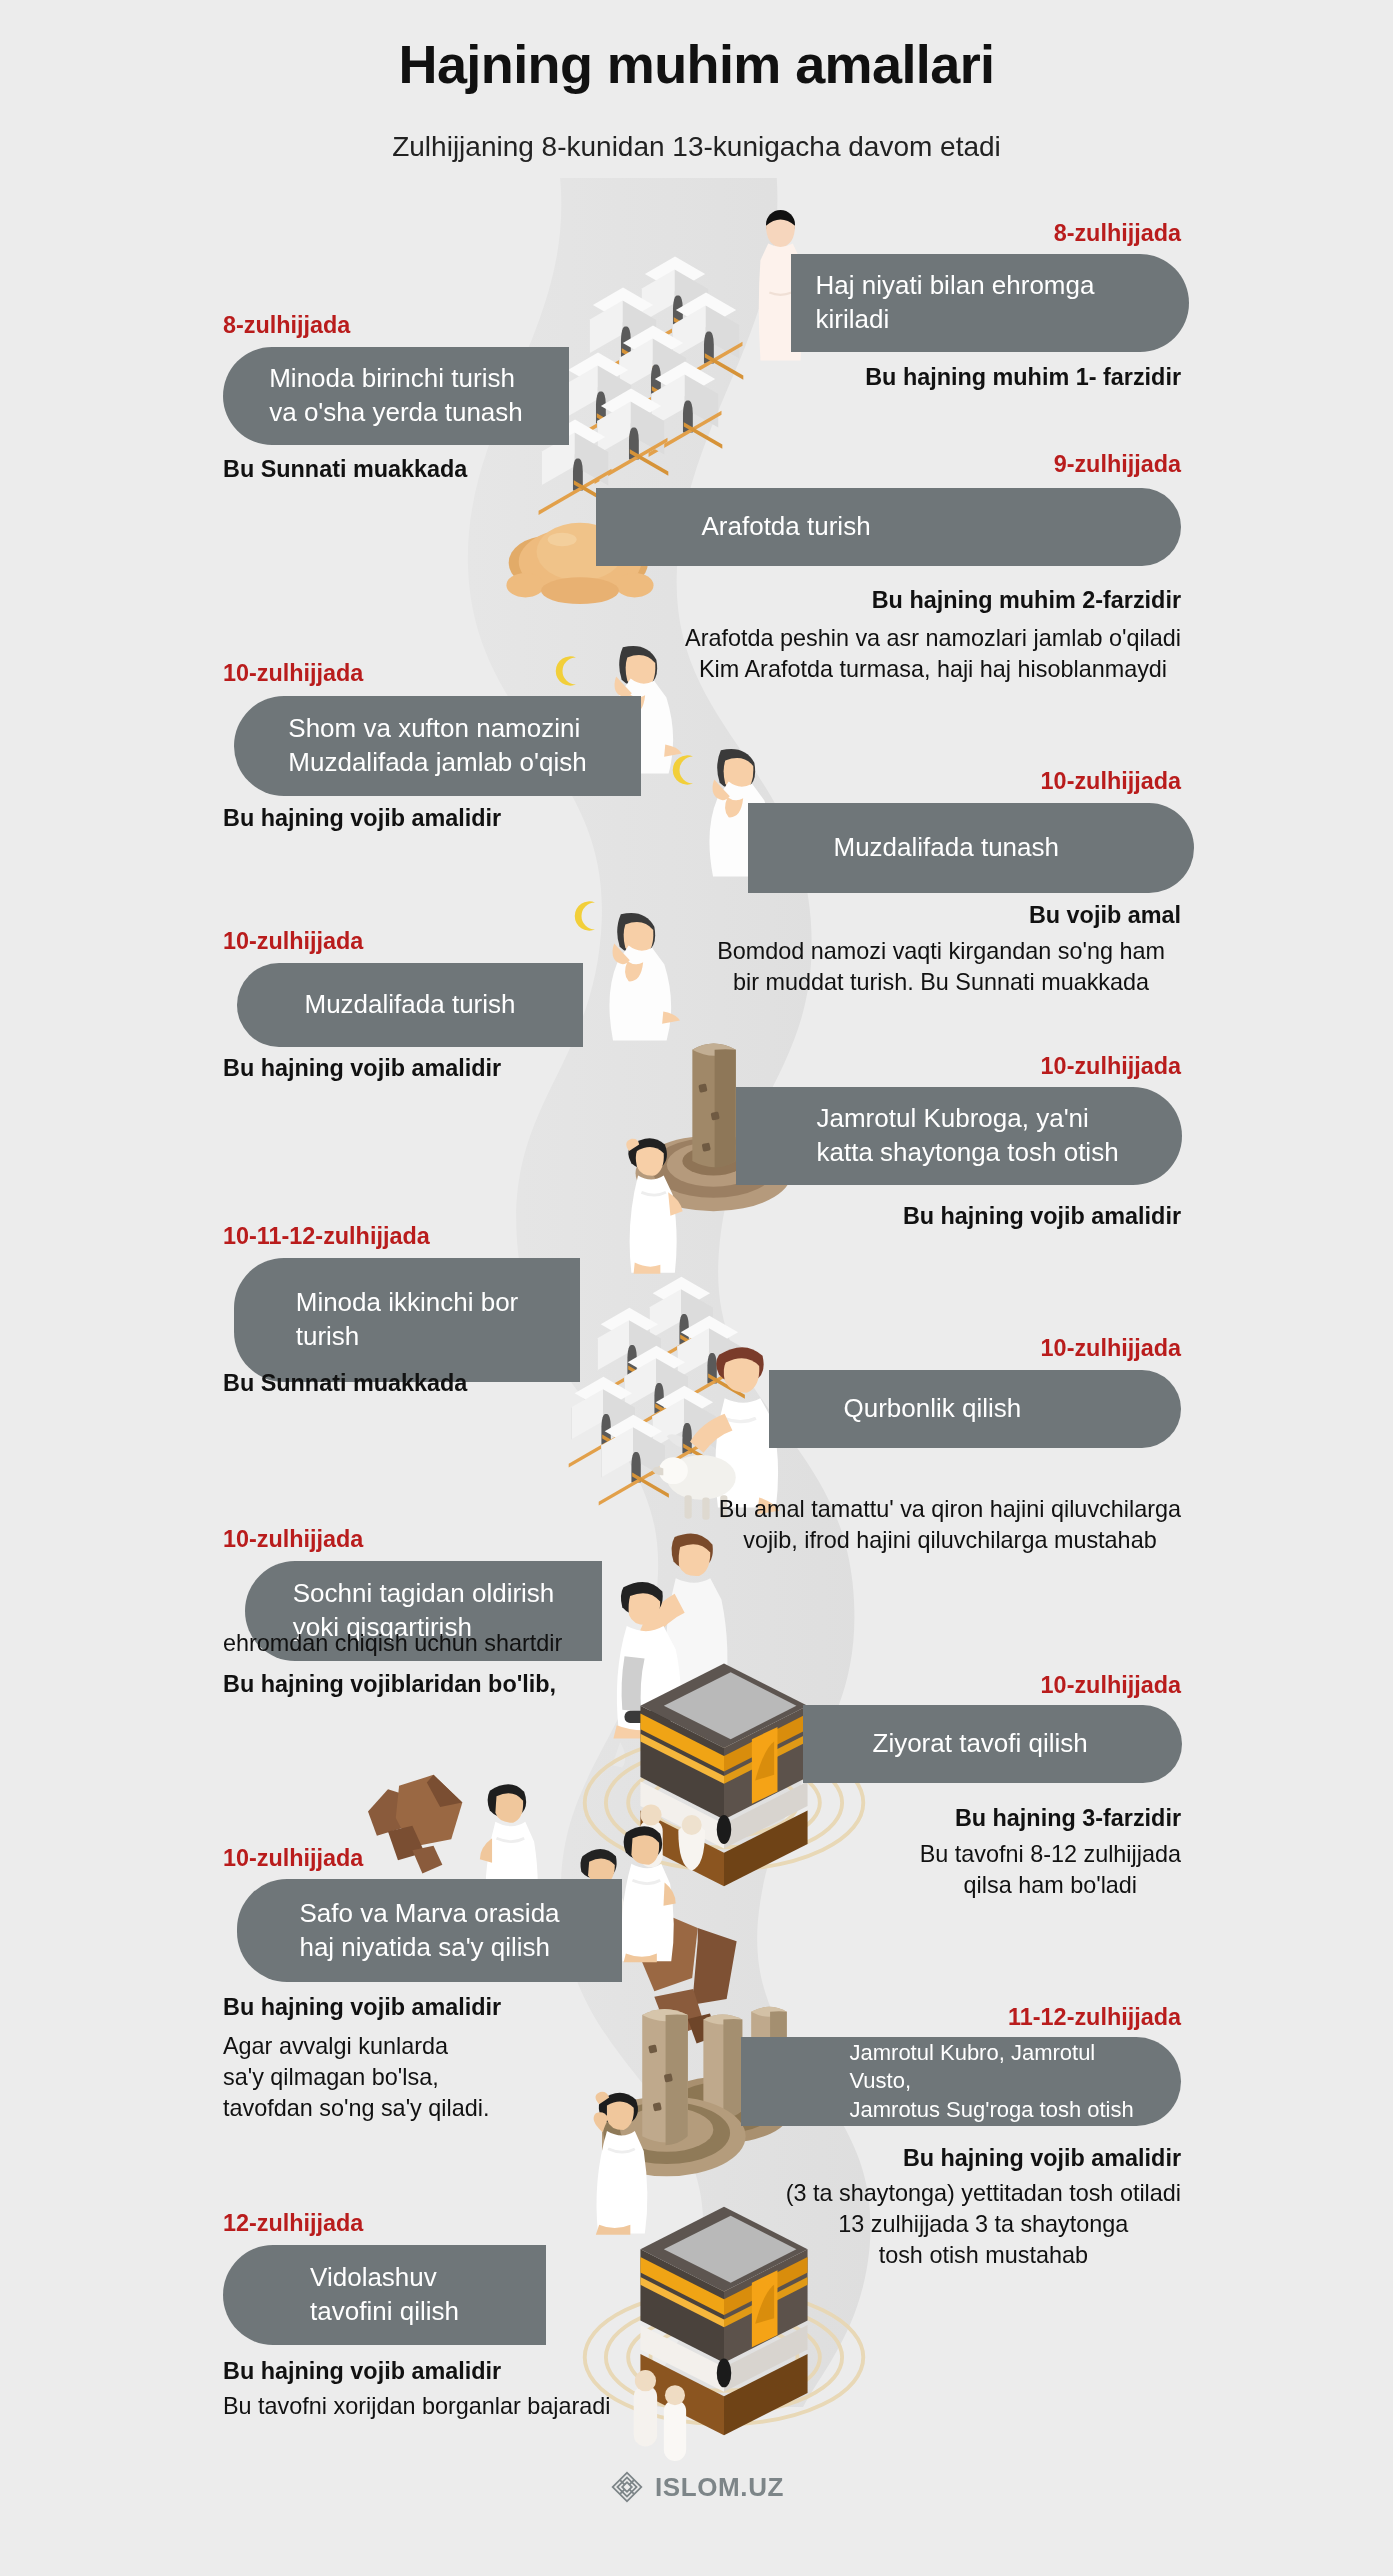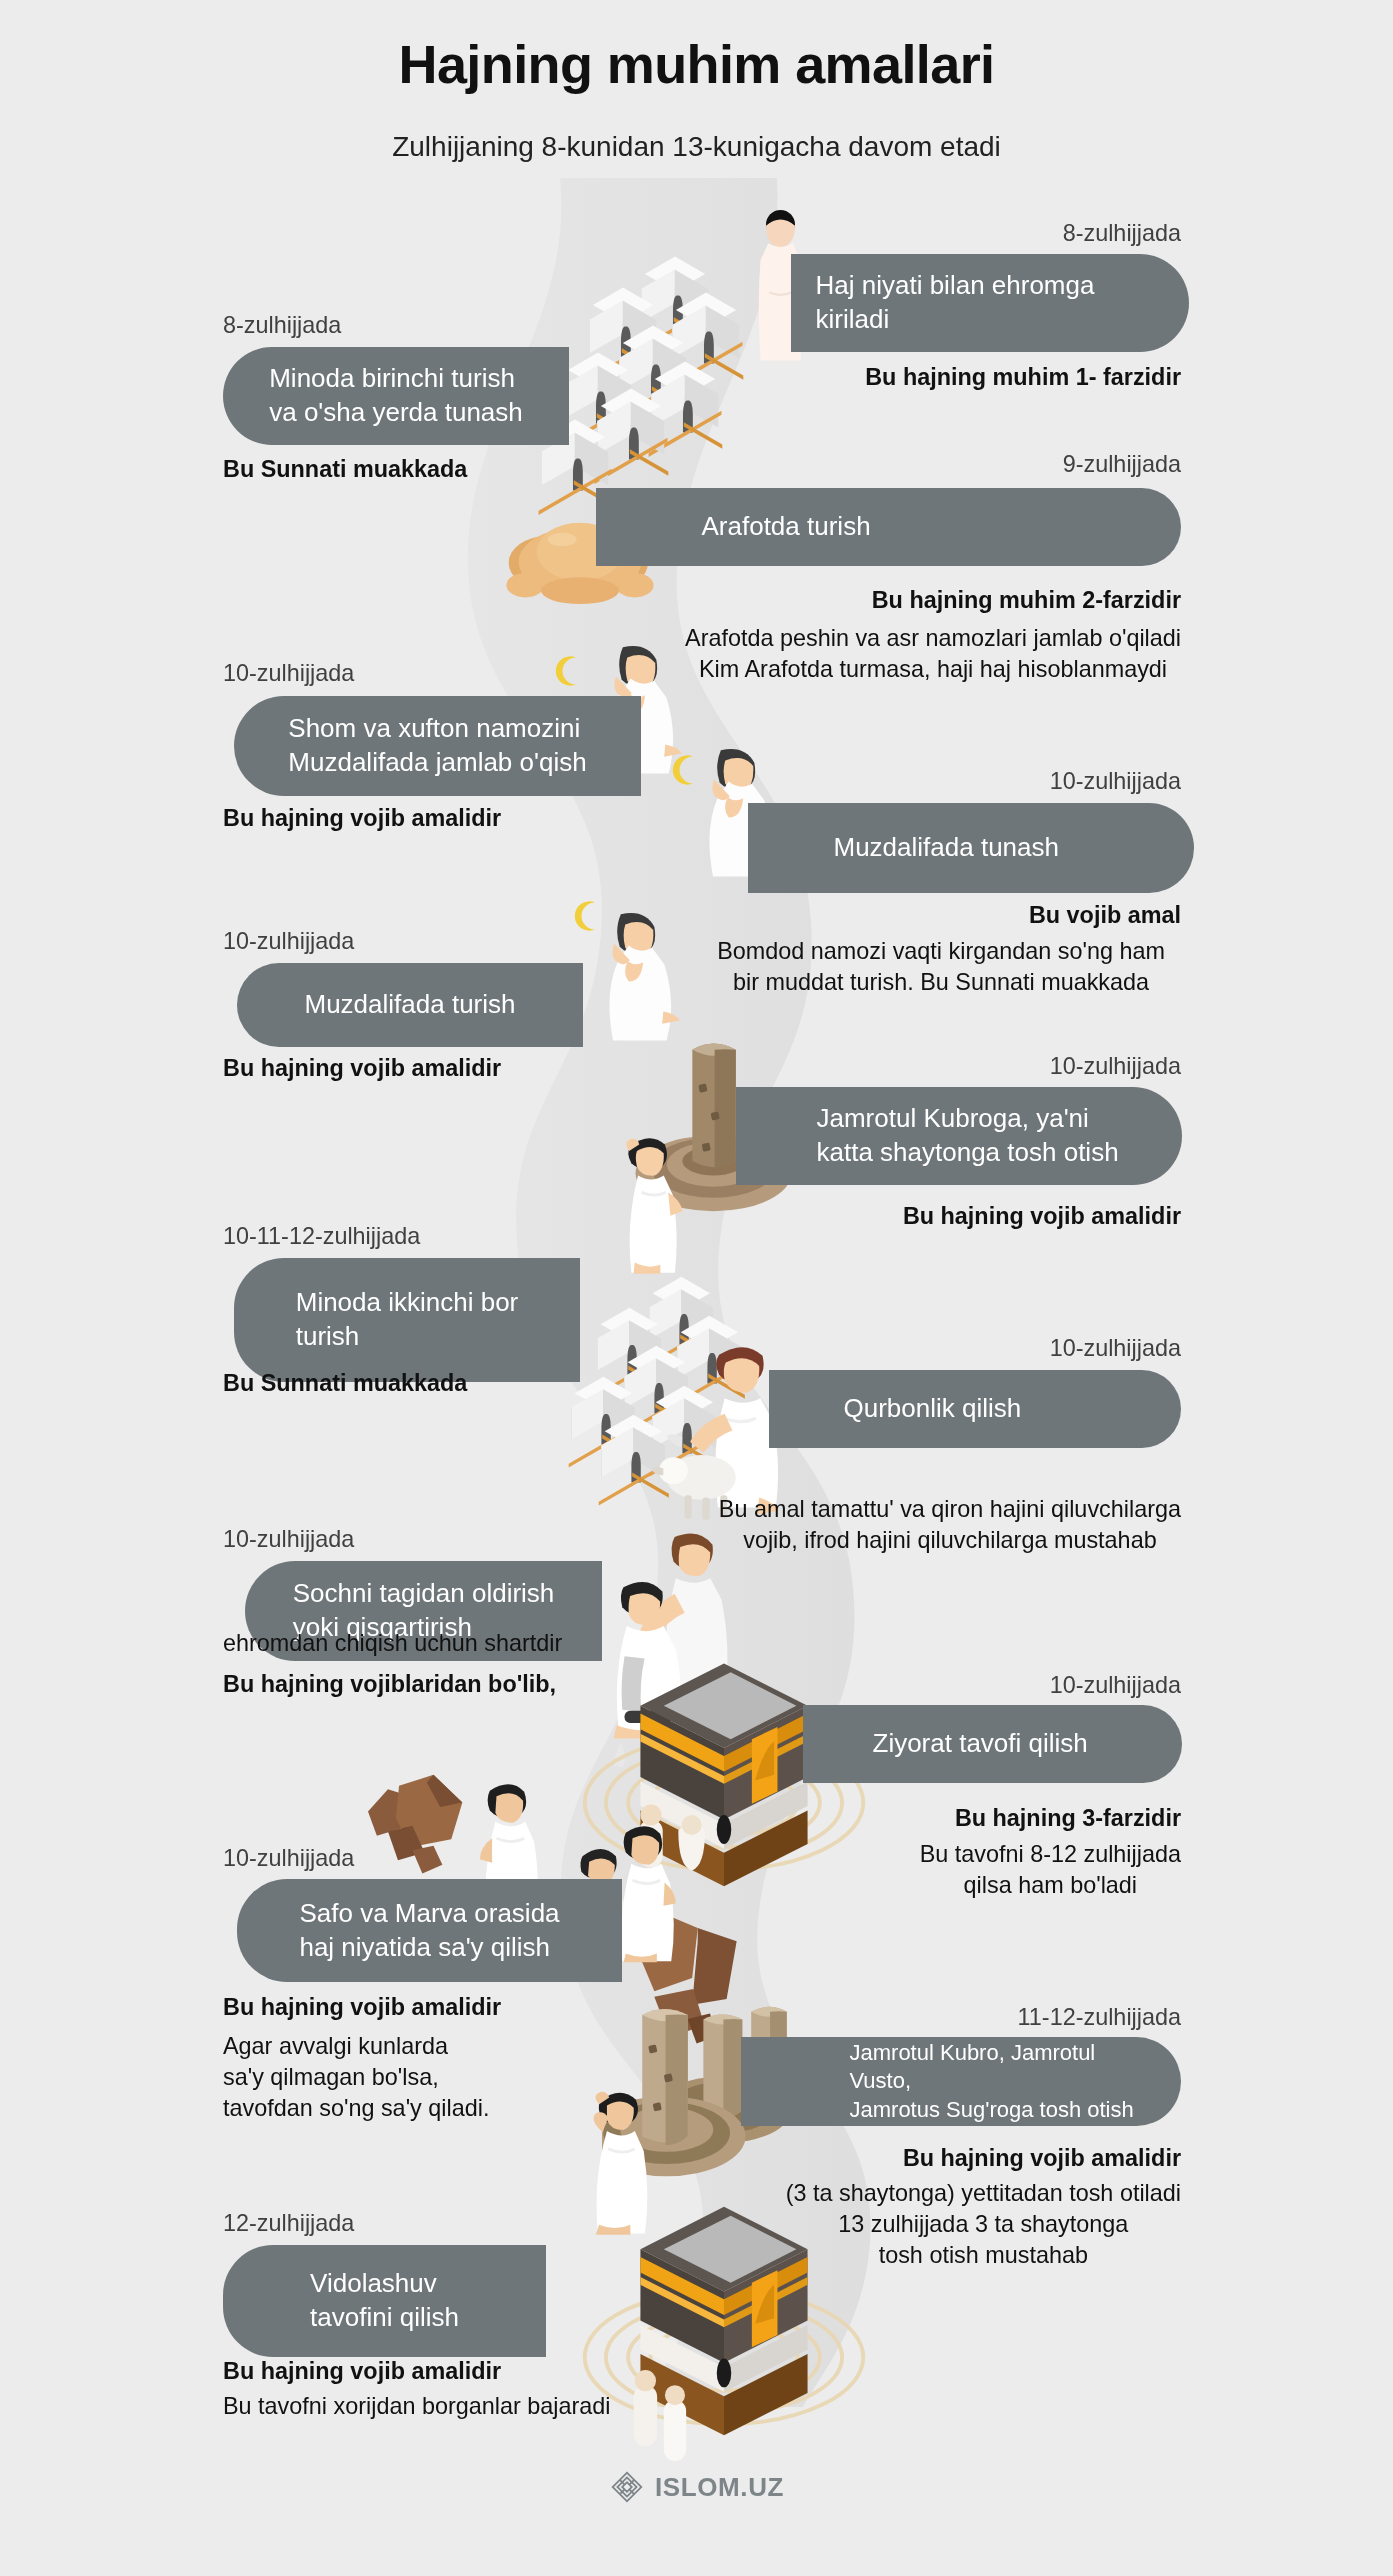--- a/index.html
+++ b/index.html
@@ -40,21 +40,21 @@
     z-index:30;
   }
   .pill.right { border-radius:0 50px 50px 0; justify-content:flex-start; }
   .pill.left  { border-radius:50px 0 0 50px; justify-content:center; }
   .pill .ptext{ display:block; }
   .pill.small { font-size:22px; }
 
   
   .date {
     position:absolute;
-    font-size:23.4px; color:#404040; font-weight:400;
+    font-size:23.4px; color:#b91c1c; font-weight:700;
     white-space:nowrap; z-index:31;
   }
   .date.r { text-align:right; }
 
   
   .note {
     position:absolute;
     font-size:23.4px; color:#111; line-height:1.32;
     z-index:31; white-space:pre-line;
   }
@@ -656,21 +656,21 @@
   <div class="pill right small" style="left:741px; top:2037px; width:440px; height:89px;">
     <span class="ptext" style="white-space:pre-line; padding-left:84px;">Jamrotul Kubro, Jamrotul Vusto,
 Jamrotus Sug'roga tosh otish</span>
   </div>
   <div class="note bold r" style="right:212px; top:2143px;">Bu hajning vojib amalidir</div>
   <div class="note r" style="right:212px; top:2178px;">(3 ta shaytonga) yettitadan tosh otiladi
 13 zulhijjada 3 ta shaytonga
 tosh otish mustahab</div>
 
   <div class="date" style="left:223px; top:2210px;">12-zulhijjada</div>
-  <div class="pill left" style="left:223px; top:2245px; width:323px; height:112px;">
+  <div class="pill left" style="left:223px; top:2245px; width:323px; height:100px;">
     <span class="ptext" style="white-space:pre-line;">Vidolashuv
 tavofini qilish</span>
   </div>
   <div class="note bold" style="left:223px; top:2356px;">Bu hajning vojib amalidir</div>
   <div class="note" style="left:223px; top:2391px;">Bu tavofni xorijdan borganlar bajaradi</div>
 
   <div class="footer">
     <span class="logomark">
       <svg width="36" height="36" viewBox="0 0 64 64">
         <g transform="translate(32,32) rotate(45) translate(-18,-18)" fill="none" stroke="#7d8588" stroke-width="3.2">

